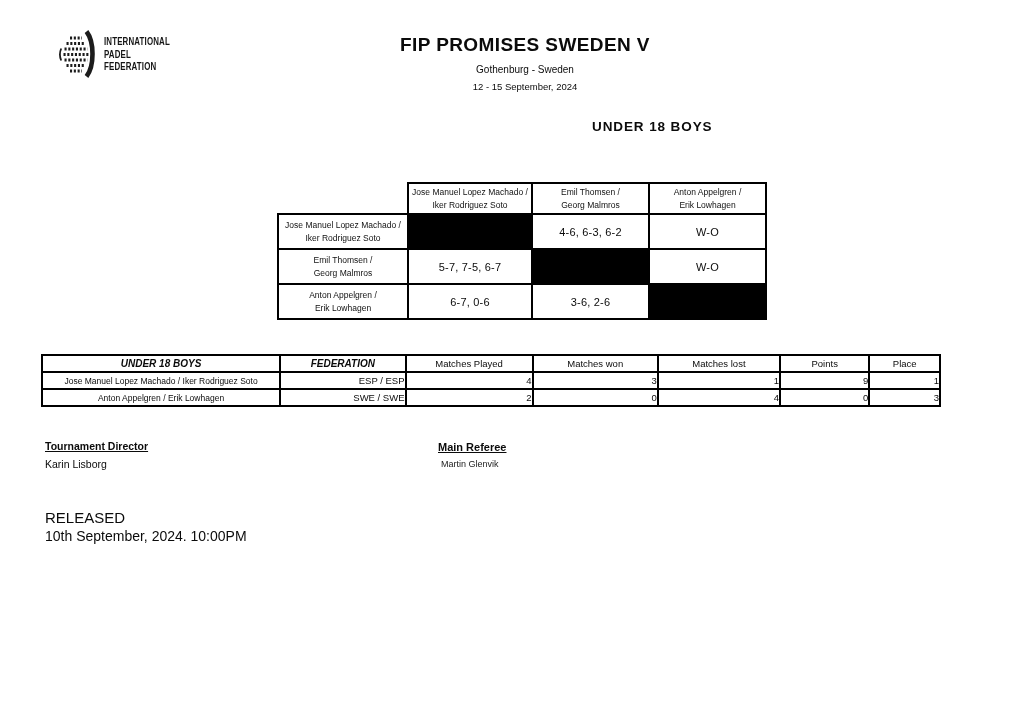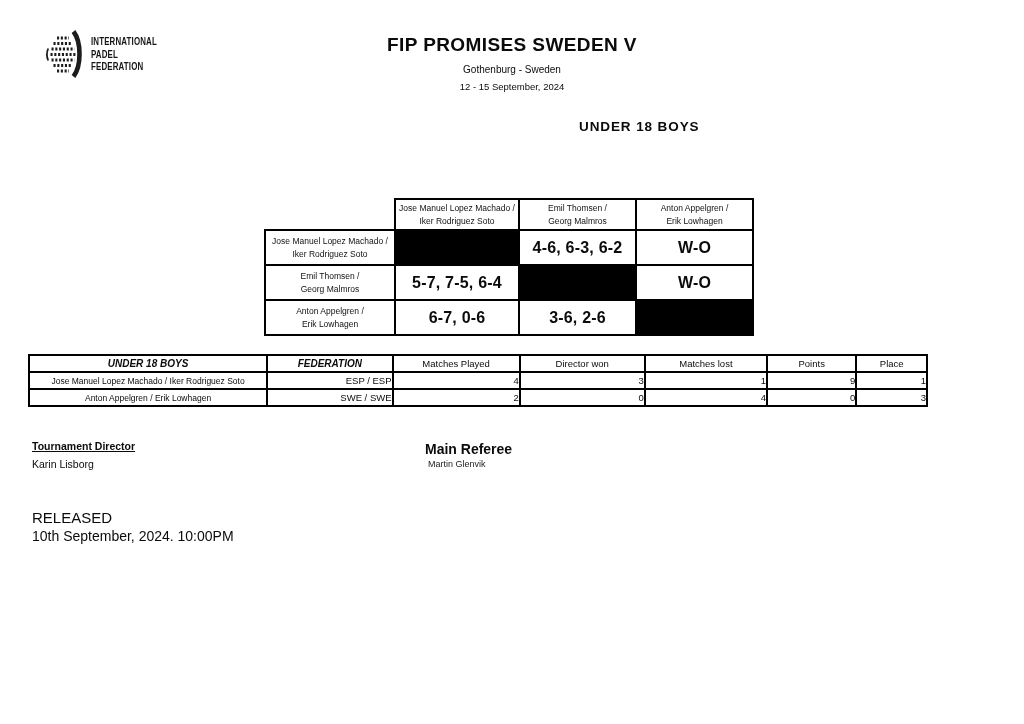--- a/index.html
+++ b/index.html
@@ -4,21 +4,21 @@
 <style>
   * { margin:0; padding:0; box-sizing:border-box; }
   html, body { background:#ffffff; }
   body {
     width:1024px; height:724px;
     font-family:"Liberation Sans", sans-serif;
     color:#0b0b0b;
     position:relative;
     overflow:hidden;
   }
-  .page { position:absolute; left:0; top:0; width:928px; height:724px; background:#fff; }
+  .page { position:absolute; left:13px; top:0; width:928px; height:724px; background:#fff; }
 
   
   .logo { position:absolute; left:45px; top:30px; display:flex; align-items:center; }
   .logo svg { display:block; }
   .logo-text {
     margin-left:8px;
     font-weight:700;
     font-size:11px;
     line-height:12.8px;
     letter-spacing:0.2px;
@@ -33,44 +33,44 @@
   .title { top:34px; font-size:19px; font-weight:700; letter-spacing:0.4px; }
   .loc   { top:64px; font-size:10px; }
   .dates { top:81px; font-size:9.5px; }
   .category {
     position:absolute; left:579px; top:119px;
     font-size:13.5px; font-weight:700; letter-spacing:0.9px;
   }
 
   
   table { border-collapse:collapse; }
-  .matrix { position:absolute; left:264px; top:182px; table-layout:fixed;margin-top:16px; }
+  .matrix { position:absolute; left:264px; top:182px; table-layout:fixed; }
   .matrix td { border:2px solid #000; text-align:center; vertical-align:middle; padding:0; background:#fff; }
   .matrix td.corner { border:none; background:transparent; }
   .matrix tr.hdr { height:31px; }
   .matrix tr.row { height:35px; }
   .matrix .mhead, .matrix .rlabel { font-size:8.5px; line-height:12.5px; color:#111; }
-  .matrix .score { font-size:16px; font-weight:700; letter-spacing:0.2px; }
+  .matrix .score { font-size:11px; font-weight:400; letter-spacing:0.2px; }
   .matrix .diag { background:#000; }
 
   
   .standings { position:absolute; left:28px; top:354px; table-layout:fixed; }
   .standings th, .standings td { border:2px solid #000; text-align:center; vertical-align:middle; padding:0; background:#fff; }
   .standings tr.shdr { height:17px; }
   .standings tr.srow { height:17px;margin-left:12px; }
   .standings th.em { font-size:10px; font-weight:700; font-style:italic; }
   .standings th.plain { font-size:9.5px; font-weight:400; }
   .standings td.team { font-size:8.5px; }
   .standings td.nat, .standings td.num { font-size:9.5px;text-align:right; }
 
   
   .abs { position:absolute; white-space:nowrap; }
   .dir-label { left:32px; top:440px; font-size:10.5px; font-weight:700; text-decoration:underline;text-align:right; }
   .dir-name  { left:32px; top:458px; font-size:10.5px; }
-  .ref-label { left:425px; top:441px; font-size:14px; font-weight:700; }
+  .ref-label { left:425px; top:441px; font-size:11px; font-weight:700; text-decoration:underline; }
   .ref-name  { left:428px; top:459px; font-size:9px; color:#222; }
   .rel-label { left:32px; top:509px; font-size:15px; font-weight:400; }
   .rel-date  { left:32px; top:528px; font-size:14px; }
 </style>
 </head>
 <body>
 
 <div class="page">
 
   <div class="logo">
@@ -129,21 +129,21 @@
       </td>
       <td class="diag"></td>
       <td class="score">4-6, 6-3, 6-2</td>
       <td class="score">W-O</td>
     </tr>
     <tr class="row">
       <td class="rlabel">
         <div>Emil Thomsen /</div>
         <div>Georg Malmros</div>
       </td>
-      <td class="score">5-7, 7-5, 6-4</td>
+      <td class="score">5-7, 7-5, 6-7</td>
       <td class="diag"></td>
       <td class="score">W-O</td>
     </tr>
     <tr class="row">
       <td class="rlabel">
         <div>Anton Appelgren /</div>
         <div>Erik Lowhagen</div>
       </td>
       <td class="score">6-7, 0-6</td>
       <td class="score">3-6, 2-6</td>
@@ -160,21 +160,21 @@
       <col style="width:126px">
         <col style="width:123px">
         <col style="width:90px">
         <col style="width:71px">
     </colgroup>
     <tbody>
         <tr class="shdr">
       <th class="em">UNDER 18 BOYS</th>
       <th class="em">FEDERATION</th>
       <th class="plain">Matches Played</th>
-      <th class="plain">Director won</th>
+      <th class="plain">Matches won</th>
       <th class="plain">Matches lost</th>
       <th class="plain">Points</th>
       <th class="plain">Place</th>
     </tr>
     <tr class="srow">
       <td class="team">Jose Manuel Lopez Machado / Iker Rodriguez Soto</td>
       <td class="nat">ESP / ESP</td>
       <td class="num">4</td>
       <td class="num">3</td>
       <td class="num">1</td>

